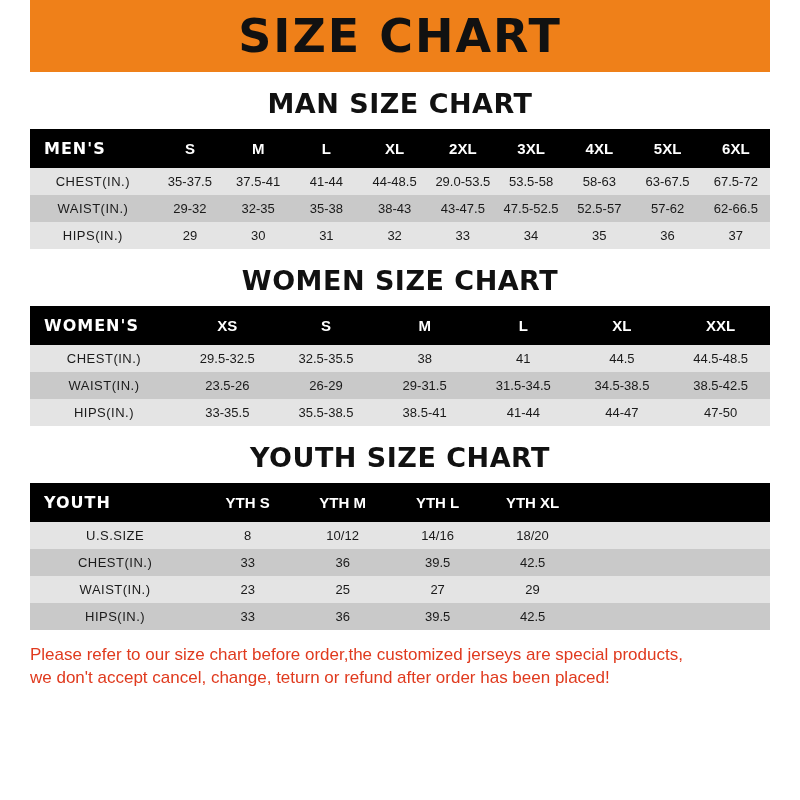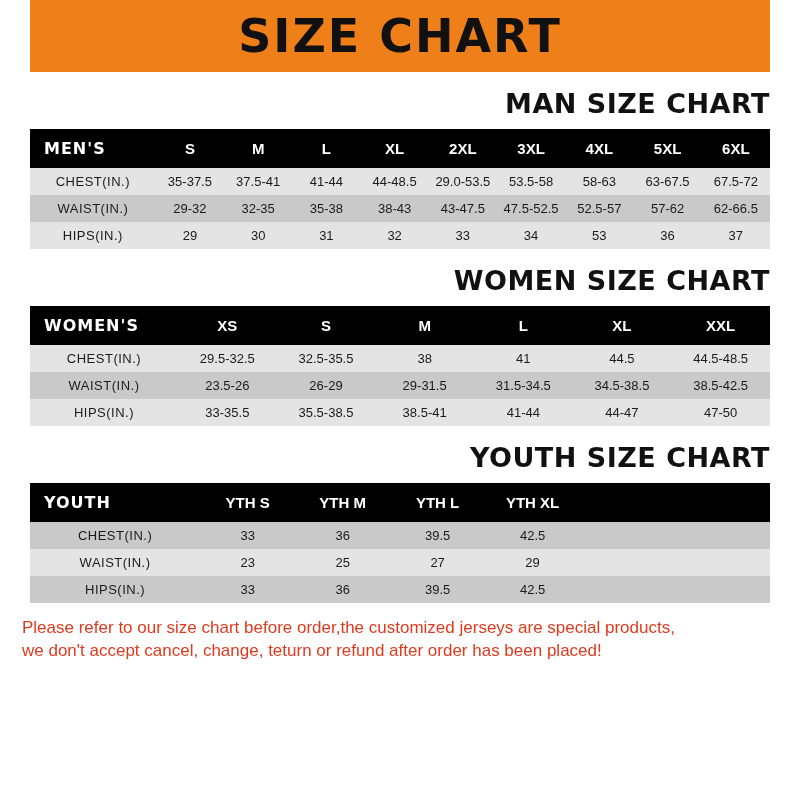--- a/index.html
+++ b/index.html
@@ -42,21 +42,21 @@
     letter-spacing: 2px;
     color: #111111;
     line-height: 1;
   }
 
   .content {
     padding: 0 30px;
   }
 
   .section-title {
-    text-align: right;
+    text-align: center;
     font-family: "DejaVu Sans", sans-serif;
     font-weight: bold;
     font-size: 27px;
     letter-spacing: 0.5px;
     color: #111111;
     margin: 16px 0 10px 0;
   }
 
   table.size-table {
     width: 100%;
@@ -96,21 +96,21 @@
     font-size: 13px;
     margin-left: 8px;
   }
 
   
   table.men col.lbl { width: 17%; }
   table.women col.lbl { width: 20%; }
   table.youth col.lbl { width: 23%; }
 
   .footer-note {
-    margin: 14px 30px 0 22px;
+    margin: 14px 30px 0 30px;
     color: #e03a1e;
     font-size: 17px;
     line-height: 1.35;
     text-align: left;
     font-family: "Liberation Sans", sans-serif;
   }
 </style>
 </head>
 <body>
 
@@ -178,21 +178,21 @@
           <td>62-66.5</td>
         </tr>
         <tr class="odd">
           <td class="rowlabel">HIPS(IN.)</td>
           <td>29</td>
           <td>30</td>
           <td>31</td>
           <td>32</td>
           <td>33</td>
           <td>34</td>
-          <td>53</td>
+          <td>35</td>
           <td>36</td>
           <td>37</td>
         </tr>
       </tbody>
     </table>
 
     <div class="section-title">WOMEN SIZE CHART</div>
     <table class="size-table women">
       <colgroup>
         <col class="lbl">
@@ -261,20 +261,29 @@
           <th class="corner">YOUTH</th>
           <th>YTH S</th>
           <th>YTH M</th>
           <th>YTH L</th>
           <th>YTH XL</th>
           <th></th>
           <th></th>
         </tr>
       </thead>
       <tbody>
+        <tr class="odd">
+          <td class="rowlabel">U.S.SIZE</td>
+          <td>8</td>
+          <td>10/12</td>
+          <td>14/16</td>
+          <td>18/20</td>
+          <td></td>
+          <td></td>
+        </tr>
         <tr class="even">
           <td class="rowlabel">CHEST(IN.)</td>
           <td>33</td>
           <td>36</td>
           <td>39.5</td>
           <td>42.5</td>
           <td></td>
           <td></td>
         </tr>
         <tr class="odd">

